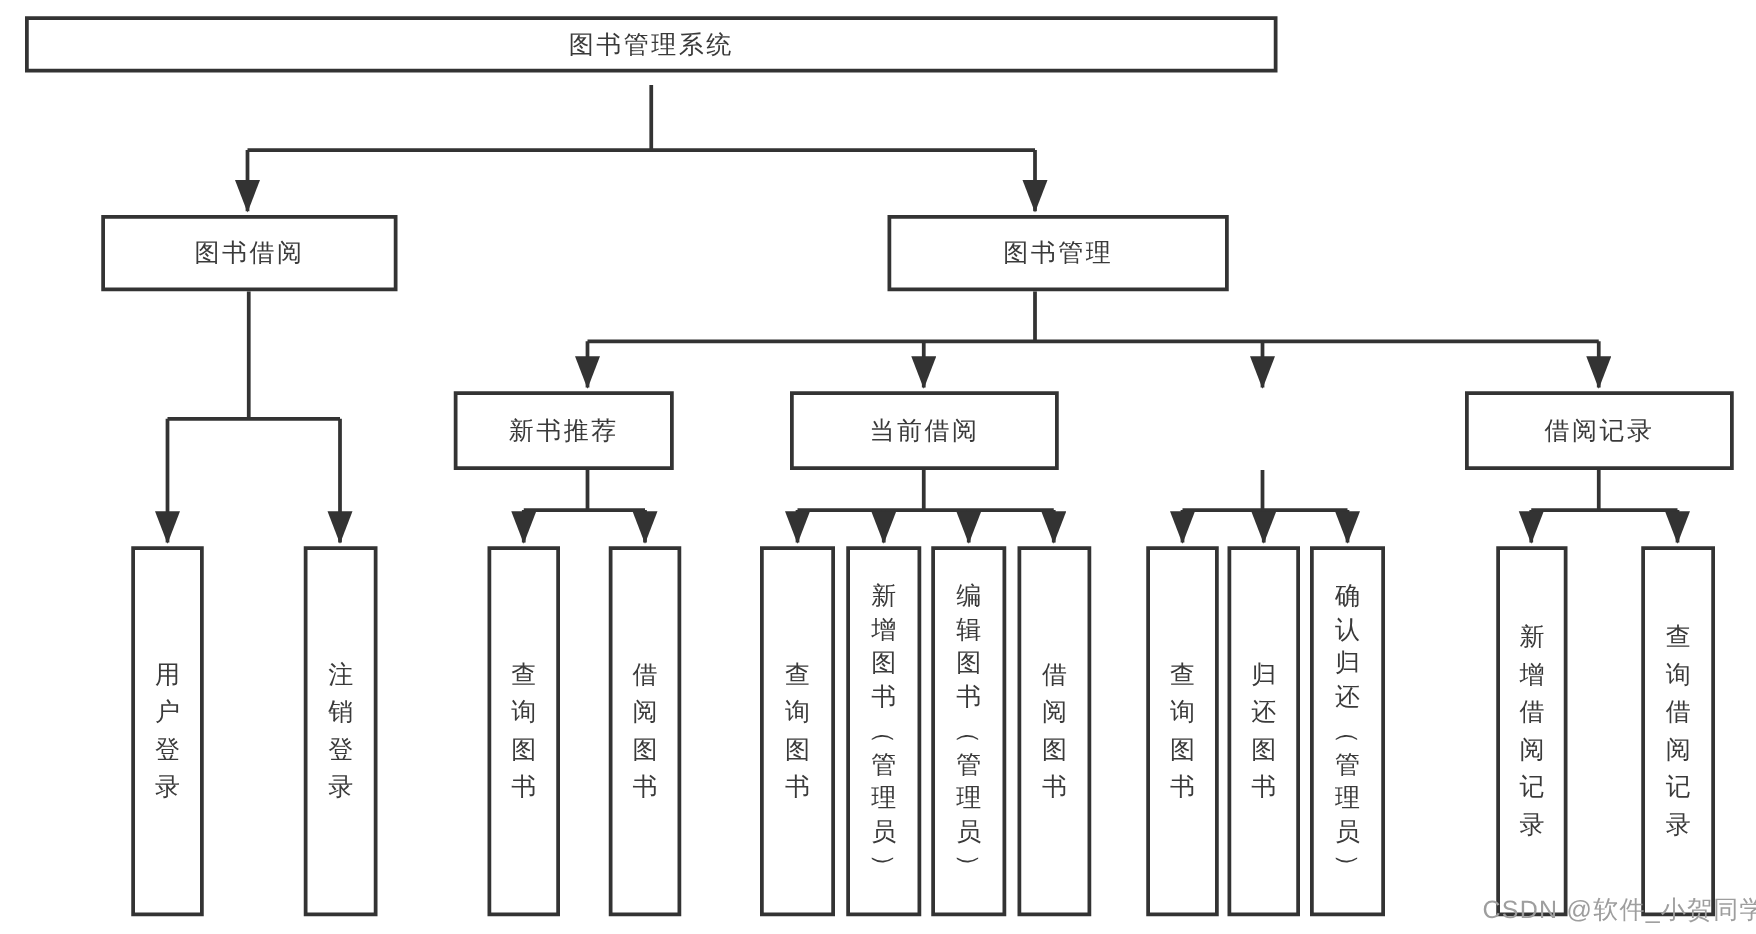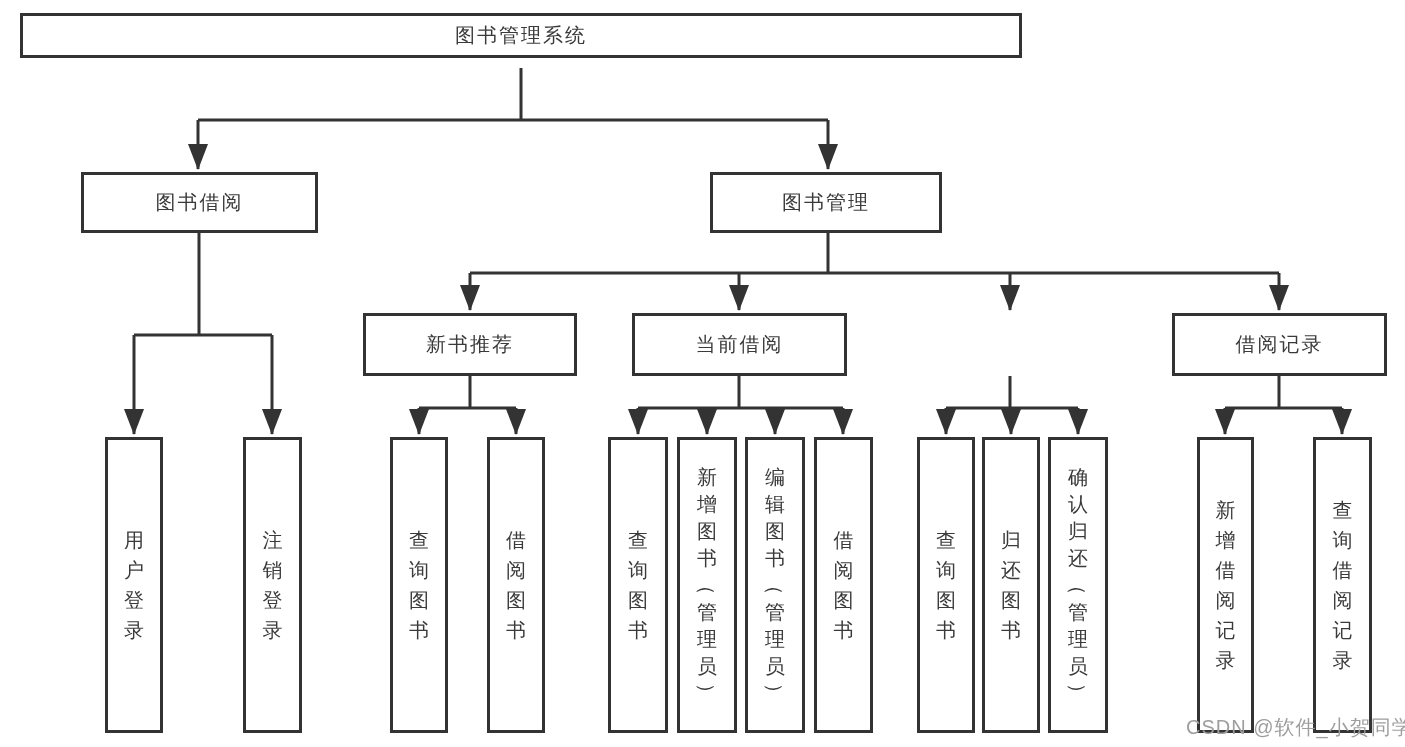--- a/index.html
+++ b/index.html
@@ -109,23 +109,23 @@
     <line marker-end="url(#ah)" x1="1078" y1="408" x2="1078" y2="434"></line>
 
     <path d="M1279 376 V408 M1225 408 H1342"></path>
     <line marker-end="url(#ah)" x1="1225" y1="408" x2="1225" y2="434"></line>
     <line marker-end="url(#ah)" x1="1342" y1="408" x2="1342" y2="434"></line>
   </svg>
 
   <div class="node" style="left:20px; top:13px; width:1002px; height:45px;">图书管理系统</div>
 
   <div class="node" style="left:81px; top:172px; width:237px; height:61px;">图书借阅</div>
-  <div class="node" style="left:710px; top:172px; width:232px; height:61px;">图书管理</div>
-
-  <div class="node" style="left:363px; top:313px; width:214px; height:63px;">新书推荐</div>
+  <div class="node" style="left:710px; top:172px; width:273px; height:61px;">图书管理</div>
+
+  <div class="node" style="left:363px; top:313px; width:176px; height:63px;">新书推荐</div>
   <div class="node" style="left:632px; top:313px; width:215px; height:63px;">当前借阅</div>
   <div class="node" style="left:1172px; top:313px; width:215px; height:63px;">借阅记录</div>
 
   <div class="node v-label" style="left:105px; top:437px; width:58px; height:296px;">
       <span class="v-char">用</span>
       <span class="v-char">户</span>
       <span class="v-char">登</span>
       <span class="v-char">录</span>
     </div>
   <div class="node v-label" style="left:243px; top:437px; width:59px; height:296px;">

